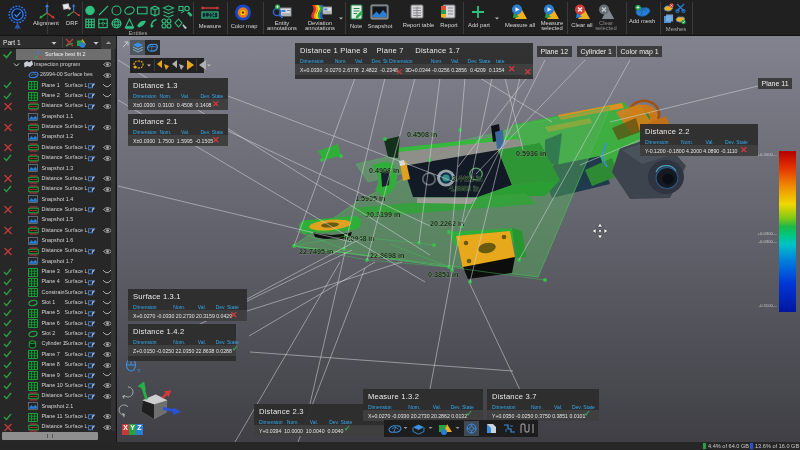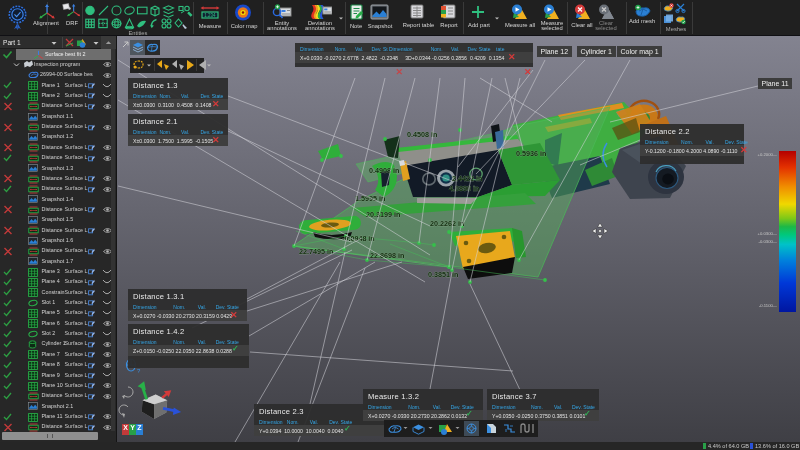--- a/index.html
+++ b/index.html
@@ -1097,46 +1097,47 @@
 <path d="M128,407 a5 5 0 1 0 -4 8" fill="none" stroke="#aaa" stroke-width="1"></path>
       <path d="M122,413 l3,1 -1,4Z" fill="#aaa"></path>
 <g transform="translate(126,359)">
         <ellipse cx="5" cy="6" rx="4.5" ry="6" fill="none" stroke="#3b8fe0" stroke-width="1.2"></ellipse>
         <line x1="5" y1="0" x2="5" y2="6" stroke="#3b8fe0" stroke-width="1"></line>
         <line x1="0.5" y1="6" x2="9.5" y2="6" stroke="#3b8fe0" stroke-width="1"></line>
         <text x="11" y="14" font-size="6" fill="#3b8fe0">?</text>
       </g>
 </svg>
 <div class="ann" style="left:295px;top:43px;width:238px;padding-bottom:4px">
+      <span class="t">Distance 1 Plane 8&nbsp;&nbsp;&nbsp;&nbsp;Plane 7&nbsp;&nbsp;&nbsp;&nbsp;&nbsp;Distance 1.7</span>
       <span class="h">Dimension        Nom.      Val.      Dev. St Dimension             Nom.      Val.      Dev. State    tate</span>
       <span class="v">X+0.0330 -0.0270 2.6778  2.4822  -0.2348     3D+0.0344 -0.0256 0.2856  0.4209  0.1354<span class="xx" style="left:213px">✕</span></span>
     </div>
 <span class="xx abs" style="left:524px;top:66.5px">✕</span>
 <span class="xx abs" style="left:395.5px;top:66.5px;opacity:.8">✕</span>
 <div class="ann" style="left:128px;top:78px;width:100px;padding-bottom:0px">
       <span class="t">Distance 1.3</span>
       <span class="h">Dimension  Nom.       Val.        Dev. State</span>
       <span class="v">X±0.0300  0.3100  0.4508  0.1408<span class="xx" style="left:84px">✕</span></span>
     </div>
 <div class="ann" style="left:128px;top:114px;width:100px;padding-bottom:0px">
       <span class="t">Distance 2.1</span>
       <span class="h">Dimension  Nom.       Val.        Dev. State</span>
       <span class="v">X±0.0300  1.7500  1.5995  -0.1505<span class="xx" style="left:84px">✕</span></span>
     </div>
-<div class="ann" style="left:640px;top:124px;width:104px;padding-bottom:8px">
+<div class="ann" style="left:640px;top:124px;width:118px;padding-bottom:0px">
       <span class="t">Distance 2.2</span>
       <span class="h">Dimension         Nom.         Val.        Dev. State</span>
       <span class="v">Y-0.1200 -0.1800 4.2000 4.0890 -0.1110<span class="xx" style="left:100px">✕</span></span>
     </div>
 <div class="ann" style="left:128px;top:289px;width:119px;padding-bottom:0px">
-      <span class="t">Distance 1.3.1</span>
+      <span class="t">Surface 1.3.1</span>
       <span class="h">Dimension            Nom.         Val.       Dev. State</span>
       <span class="v">X+0.0270 -0.0330 20.2730 20.3159 0.0429<span class="xx" style="left:102px">✕</span></span>
     </div>
-<div class="ann" style="left:128px;top:324px;width:121px;padding-bottom:12px">
+<div class="ann" style="left:128px;top:324px;width:108px;padding-bottom:5px">
       <span class="t">Distance 1.4.2</span>
       <span class="h">Dimension            Nom.         Val.       Dev. State</span>
       <span class="v">Z+0.0150 -0.0250 22.0350 22.8638 0.0288<span class="vv" style="left:104px">✓</span></span>
     </div>
 <div class="ann" style="left:254px;top:404px;width:132px;padding-bottom:0px">
       <span class="t">Distance 2.3</span>
       <span class="h">Dimension   Nom.        Val.        Dev. State</span>
       <span class="v">Y+0.0394  10.0000  10.0040  0.0040<span class="vv" style="left:90px">✓</span></span>
     </div>
 <div class="ann" style="left:363px;top:389px;width:120px;padding-bottom:0px">

